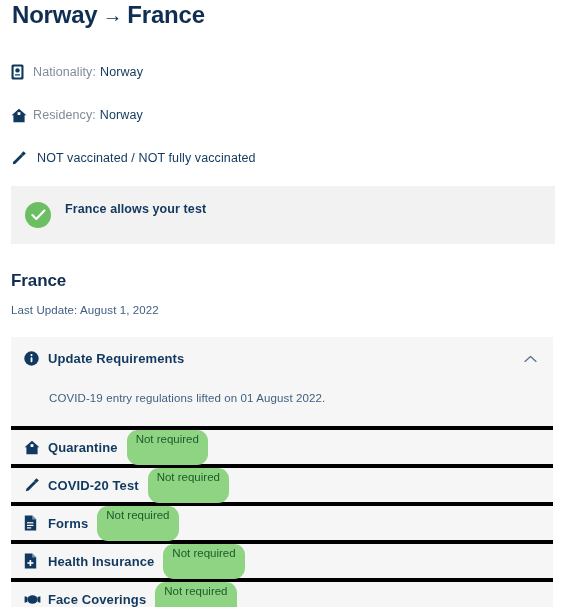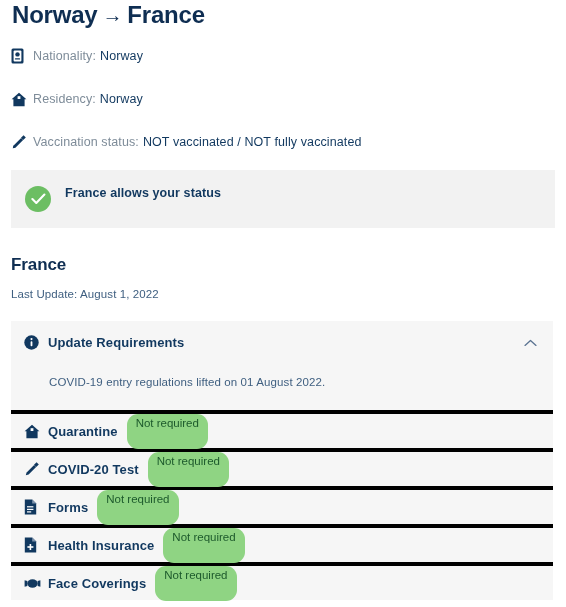--- a/index.html
+++ b/index.html
@@ -34,21 +34,21 @@
   }
   .route-arrow {
     font-size: 20px;
     font-weight: 400;
     color: #0f2e52;
     position: relative;
     top: -1px;
   }
 
   
-  .meta-list { margin-top: 14px; }
+  .meta-list { margin-top: 30px; }
   .meta-row {
     display: flex;
     align-items: center;
     height: 22px;
     margin-bottom: 21px;
   }
   .meta-icon {
     width: 22px;
     min-width: 22px;
     display: flex;
@@ -226,34 +226,33 @@
     </div>
 
     <div class="meta-row">
       <span class="meta-icon">
         <svg width="16" height="16" viewBox="0 0 16 16" fill="none">
           <path d="M12.6 1.2 L14.8 3.4 L12.2 6 L10 3.8 Z" fill="#11385f"></path>
           <path d="M10.1 3.9 L12.1 5.9 L4.6 13.4 L1.8 14.2 L2.6 11.4 Z" fill="#11385f"></path>
           <path d="M2.6 11.4 L1.8 14.2 L4.6 13.4 Z" fill="#11385f"></path>
         </svg>
       </span>
-      <span class="meta-label">Vaccination status:</span>
       <span class="meta-value">NOT vaccinated / NOT fully vaccinated</span>
     </div>
 
   </div>
 
   <div class="alert">
     <span class="alert-icon">
       <svg width="15" height="12" viewBox="0 0 15 12" fill="none">
         <path d="M1.4 6.1 L5.3 9.9 L13.4 1.6" stroke="#ffffff" stroke-width="2.1" stroke-linecap="round" stroke-linejoin="round"></path>
       </svg>
     </span>
     <div class="alert-body">
-      <div class="alert-title">France allows your status</div>
+      <div class="alert-title">France allows your test</div>
     </div>
   </div>
 
   <div class="country-block">
     <div class="country-name">France</div>
     <div class="country-updated">Last Update: August 1, 2022</div>
   </div>
 
   <div class="card">
 

